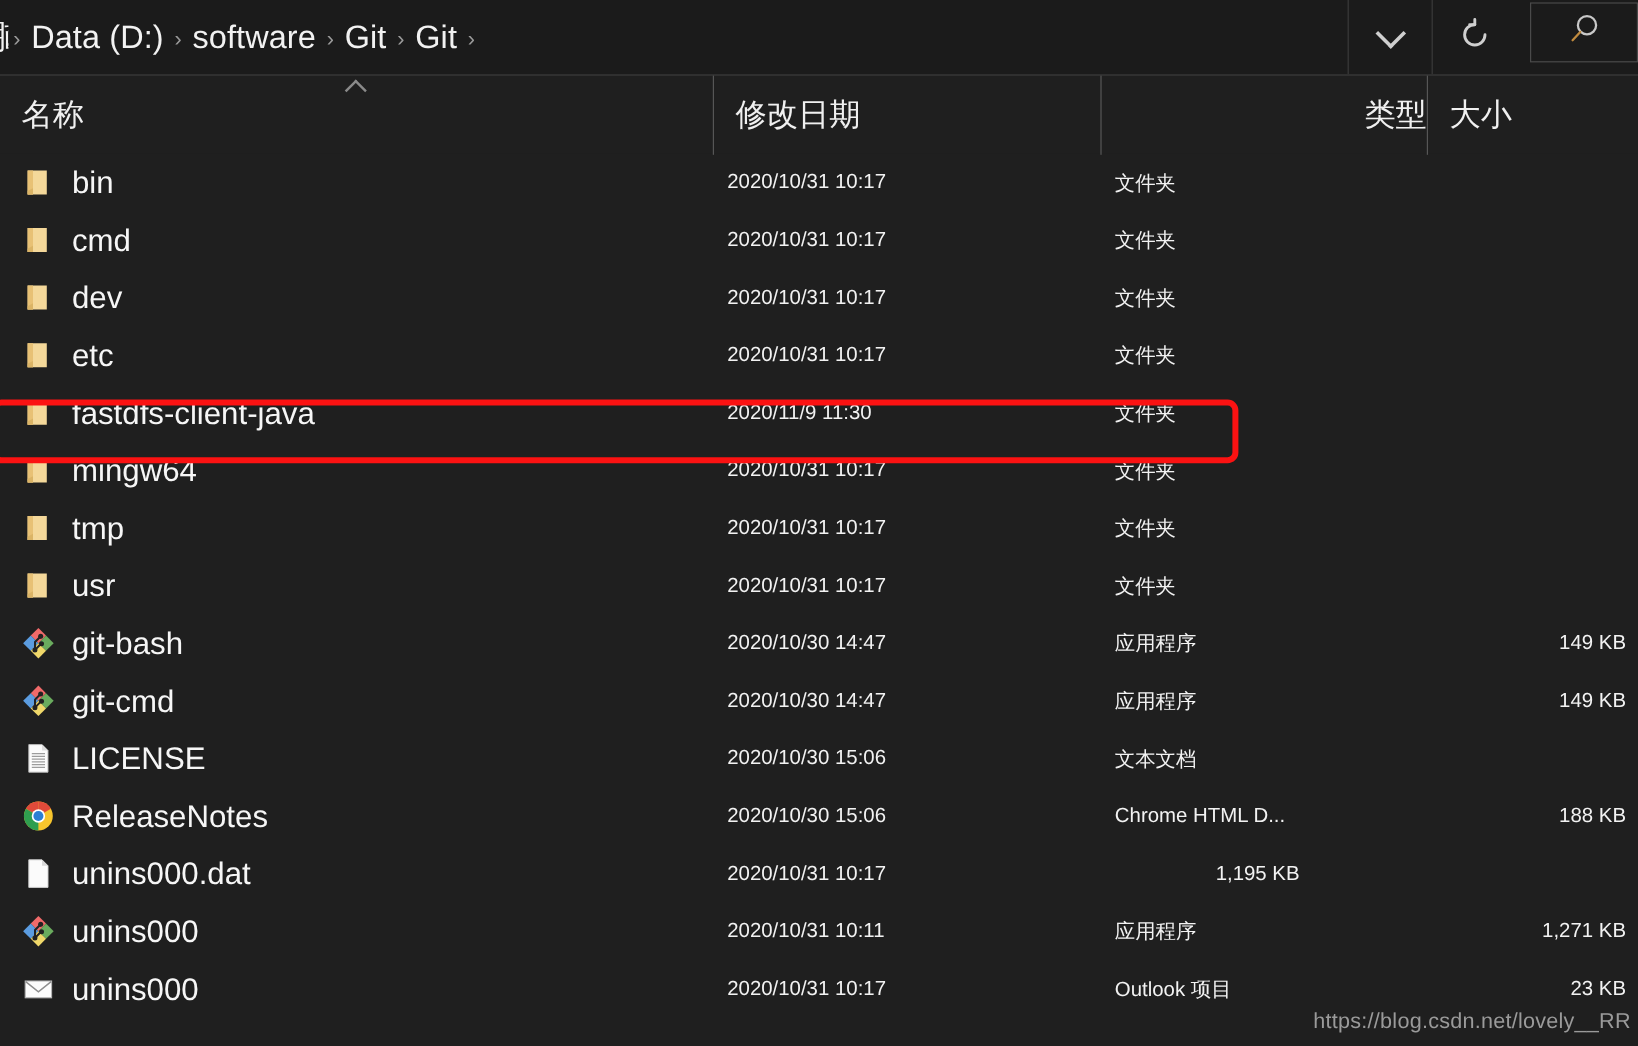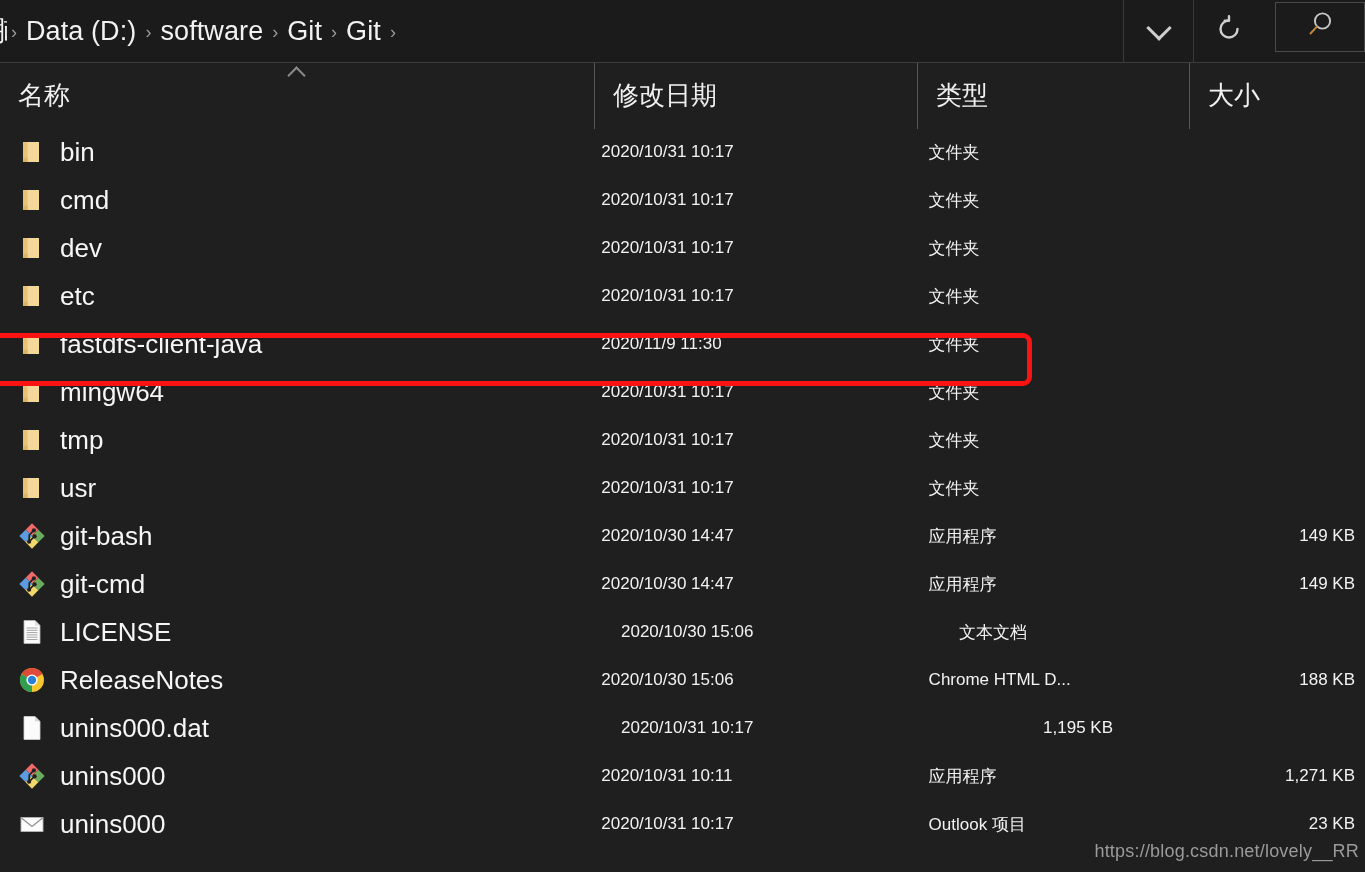--- a/index.html
+++ b/index.html
@@ -111,21 +111,21 @@
     align-items: center;
     position: relative;
     font-size: 26px;
     color: #f0f0f0;
     padding-left: 18px;
   }
   .col + .col { border-left: 1px solid #565656; }
 
   .col-name { width: 594px; }
   .col-date { width: 323px; }
-  .col-type { width: 272px; }
+  .col-type { width: 272px; justify-content: flex-end; }
   .col-size { width: 176px; align-items: center; }
 
   .sort-chevron {
     position: absolute;
     left: 290px;
     top: 6px;
     width: 13px; height: 13px;
     border-left: 2px solid #8a8a8a;
     border-top: 2px solid #8a8a8a;
     transform: rotate(45deg);
@@ -137,21 +137,20 @@
     left: 0; top: 128px;
     width: 1365px;
     height: 744px;
   }
 
   .row {
     height: 48px;
     display: flex;
     align-items: center;
     position: relative;
-    gap: 15px;
   }
 
   .cell-name {
     width: 594px;
     display: flex;
     align-items: center;
     padding-left: 18px;
     overflow: hidden;
   }
   .cell-date { width: 323px; padding-left: 12px; }

